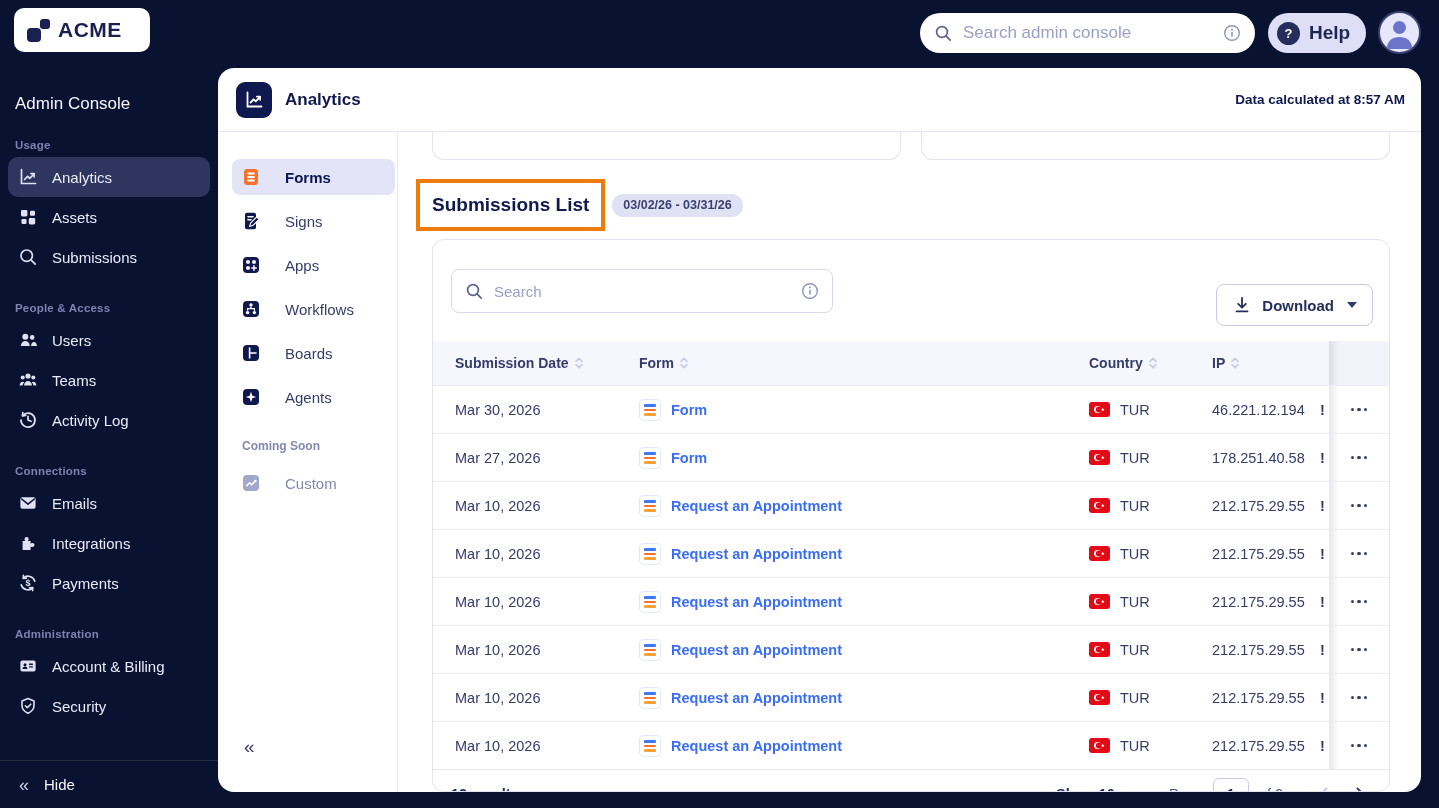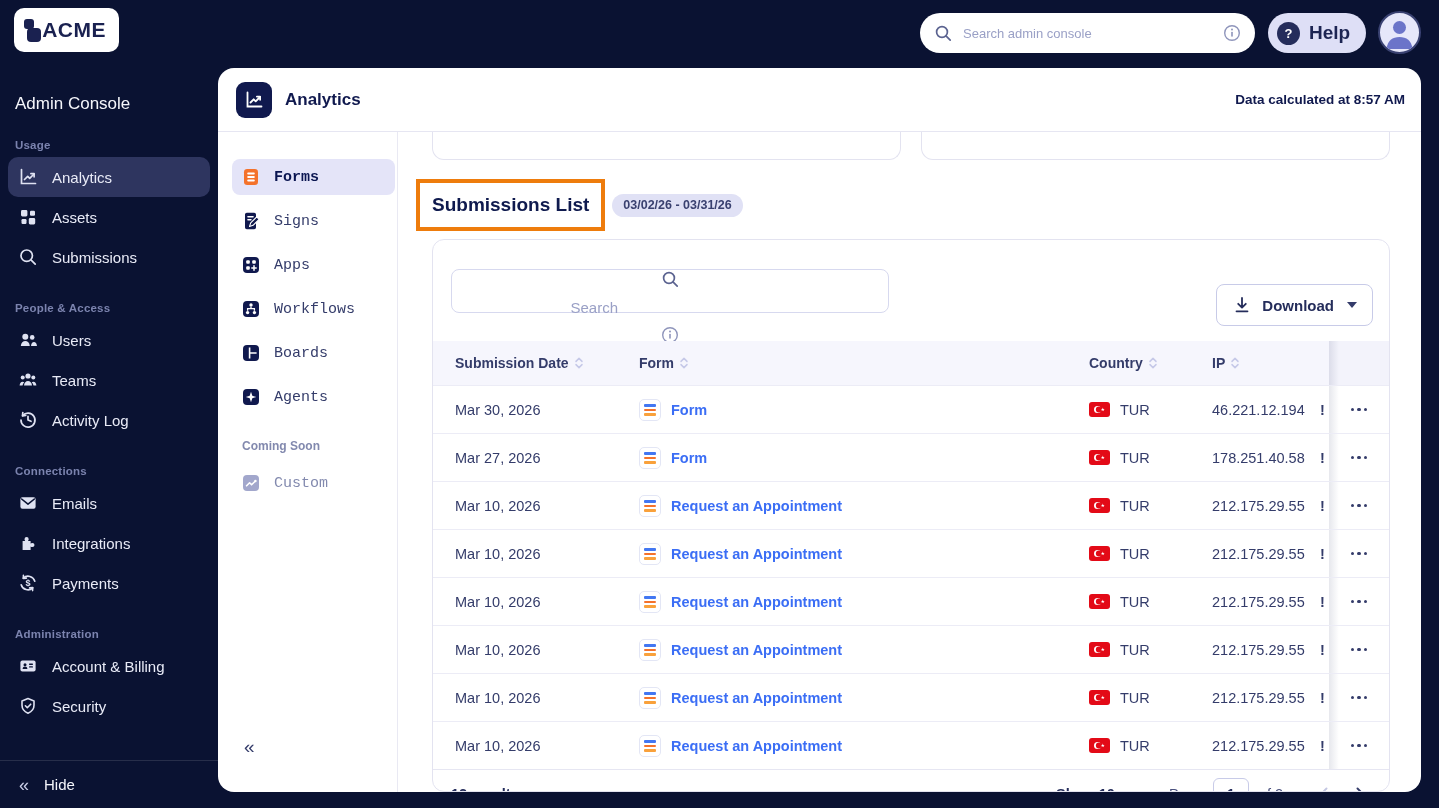--- a/index.html
+++ b/index.html
@@ -6,30 +6,30 @@
   html,body { width:1439px; height:808px; }
   body {
     position:relative; overflow:hidden;
     background:#0A1232;
     font-family:"Liberation Sans", sans-serif;
     color:#343C6A;
   }
   svg { display:block; }
 
   
-  .logo-box { position:absolute; left:14px; top:8px; height:44px; width:105px;
-    background:#fff; border-radius:10px; display:flex; align-items:center; gap:8px; padding:0 13px; cursor:pointer;justify-content:flex-end; }
+  .logo-box { position:absolute; left:14px; top:8px; height:44px; width:136px;
+    background:#fff; border-radius:10px; display:flex; align-items:center; gap:8px; padding:0 13px; cursor:pointer; }
   .logo-mark { width:23px; height:23px; position:relative; }
   .logo-mark .b1 { position:absolute; left:0; bottom:0; width:14px; height:14px; background:#1A2150; border-radius:4px; }
   .logo-mark .b2 { position:absolute; right:0; top:0; width:10px; height:10px; background:#1A2150; border-radius:3px; }
   .logo-text { font-size:21px; font-weight:800; color:#1A2150; letter-spacing:.5px; }
 
   .top-search { position:absolute; left:920px; top:13px; width:335px; height:40px;
     background:#fff; border-radius:20px; display:flex; align-items:center; gap:10px; padding:0 14px; }
-  .top-search input { border:none; outline:none; flex:1; font-size:13px; color:#343C6A; font-family:inherit; background:transparent; }
+  .top-search input { border:none; outline:none; flex:1; font-size:17px; color:#343C6A; font-family:inherit; background:transparent; }
   .top-search input::placeholder { color:#9AA0C6; }
 
   .help-btn { position:absolute; left:1268px; top:13px; height:40px; padding:0 16px 0 9px;
     background:#DEDFF6; border-radius:20px; display:flex; align-items:center; gap:9px; cursor:pointer; }
   .help-q { width:23px; height:23px; border-radius:50%; background:#252D5B; color:#fff;
     font-size:13px; font-weight:700; display:flex; align-items:center; justify-content:center; }
   .help-label { font-size:19px; font-weight:700; color:#1D2553; }
 
   .avatar { position:absolute; left:1378px; top:11px; width:43px; height:43px; border-radius:50%;
     background:#E6E7FA; border:2px solid #3A4272; overflow:hidden; cursor:pointer; }
@@ -55,21 +55,21 @@
   .ch-icon { width:36px; height:36px; border-radius:9px; background:#10194E;
     display:flex; align-items:center; justify-content:center; }
   .ch-title { margin-left:13px; font-size:17px; font-weight:700; color:#10194E; }
   .ch-note { margin-left:auto; font-size:13.5px; font-weight:700; color:#10194E; }
 
   .card-body { flex:1; display:flex; min-height:0; }
 
   
   .subnav { width:180px; flex-shrink:0; border-right:1px solid #E9E9F3; padding-top:27px; position:relative; }
   .sn-item { height:36px; margin:0 2px 8px 14px; border-radius:8px; display:flex; align-items:center;
-    gap:14px; padding-left:10px; font-size:15px; color:#343C6A; cursor:pointer;font-family:Liberation Mono, monospace; }
+    gap:25px; padding-left:10px; font-size:15px; color:#343C6A; cursor:pointer; }
   .sn-item.selected { background:#E4E4F8; color:#0A1551; font-weight:700; }
   .sn-item.disabled { color:#8289AE; cursor:default; }
   .sn-item .ic { width:18px; height:18px; flex-shrink:0; }
   .sn-coming { margin:24px 0 12px 24px; font-size:12px; font-weight:700; color:#8289AE; }
   .sn-collapse { position:absolute; left:26px; bottom:36px; font-size:19px; color:#343C6A; cursor:pointer; line-height:1; }
 
   
   .content { flex:1; min-width:0; padding:0 31px 0 34px; overflow:hidden; }
   .partials { display:flex; gap:20px; }
   .partial { flex:1; height:28px; background:#fff; border:1px solid #E3E3F0; border-top:none;
@@ -78,22 +78,22 @@
   .title-row { display:flex; align-items:center; margin-top:19px; }
   .annot { border:4px solid #EE7C0C; padding:11px 12px; margin-left:-16px; display:flex; align-items:center; }
   .section-title { font-size:19px; font-weight:800; color:#0F1A4E; white-space:nowrap; }
   .date-chip { margin-left:7px; height:23px; padding:0 11px; border-radius:12px; background:#E0E1F5;
     color:#3A4170; font-size:12.5px; font-weight:600; display:flex; align-items:center; white-space:nowrap; }
 
   
   .table-card { margin-top:8px; height:553px; border:1px solid #E3E3F0; border-radius:12px;
     background:#fff; display:flex; flex-direction:column; overflow:hidden; }
   .toolbar { flex-shrink:0; display:flex; align-items:center; justify-content:space-between; padding:16px 16px 15px 18px; }
-  .search-box { width:438px; height:44px; border:1px solid #D7D9EF; border-radius:8px;
-    display:flex; align-items:center; gap:10px; padding:0 13px;flex-direction:column; }
+  .search-box { width:382px; height:44px; border:1px solid #D7D9EF; border-radius:8px;
+    display:flex; align-items:center; gap:10px; padding:0 13px; }
   .search-box input { border:none; outline:none; flex:1; font-size:15px; color:#343C6A; font-family:inherit; background:transparent; }
   .search-box input::placeholder { color:#9AA0C6; }
   .download-btn { height:42px; border:1px solid #C8CBE8; border-radius:8px; background:#fff;
     display:flex; align-items:center; gap:10px; padding:0 15px; cursor:pointer;
     font-size:15px; font-weight:700; color:#252D5B; font-family:inherit;margin-top:28px; }
   .caret-down { width:0; height:0; border-left:5px solid transparent; border-right:5px solid transparent;
     border-top:6px solid #343C6A; margin-left:3px; }
 
   .grid-cols { display:grid; grid-template-columns:206px 450px 123px 108px 1fr 60px; align-items:center; }
   .thead { height:44px; background:#F6F6FD; font-size:14px; font-weight:700; color:#343C6A; flex-shrink:0; }

